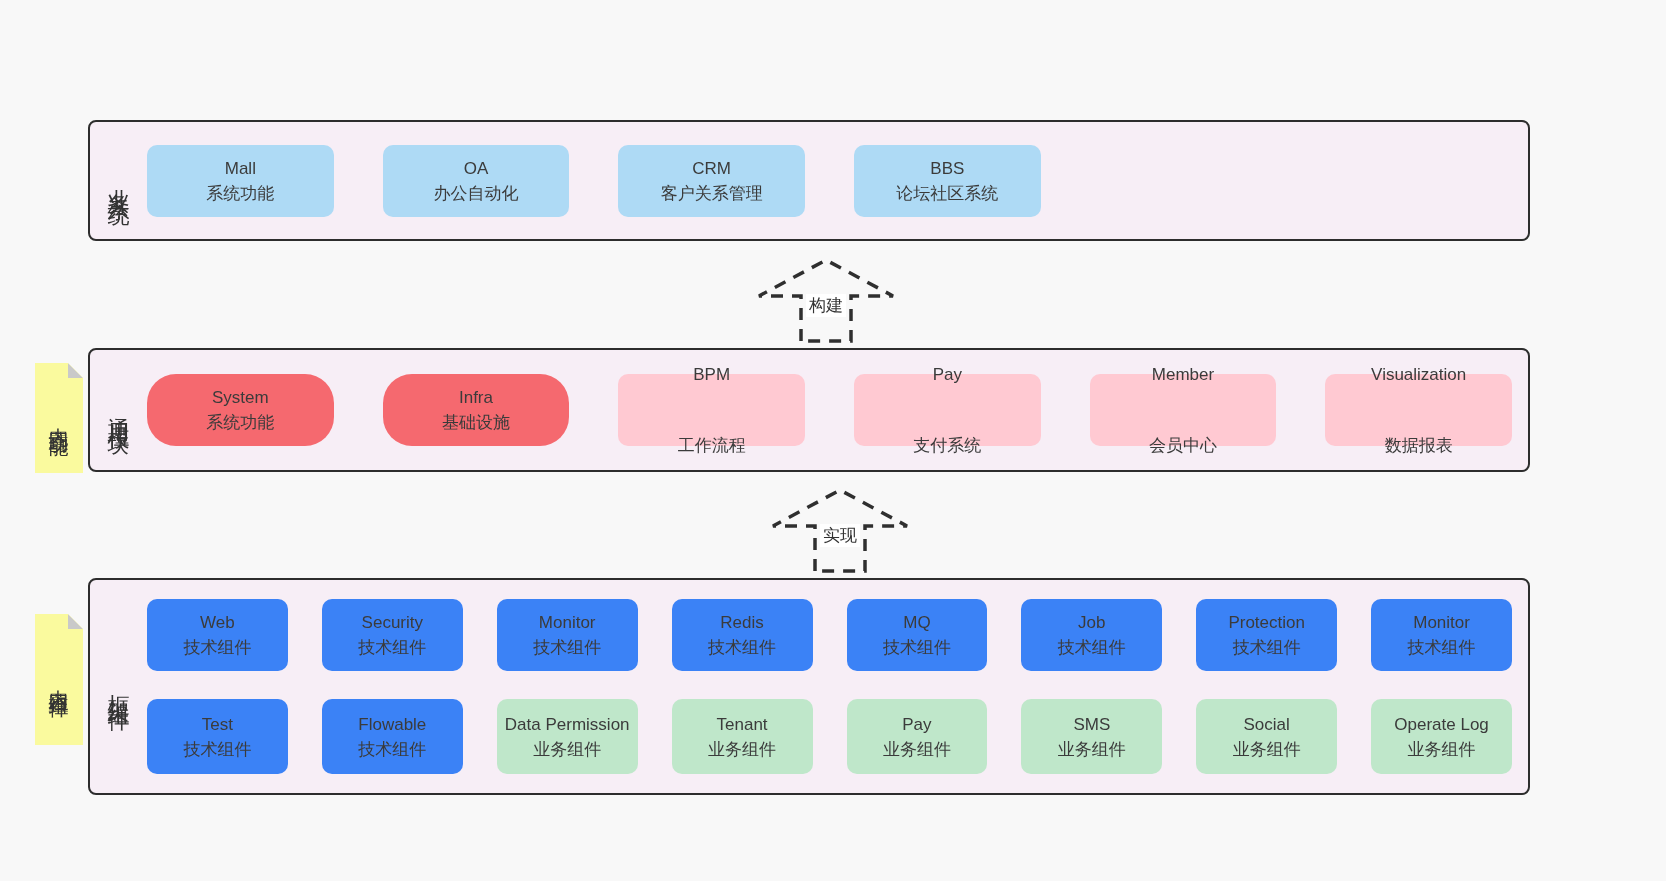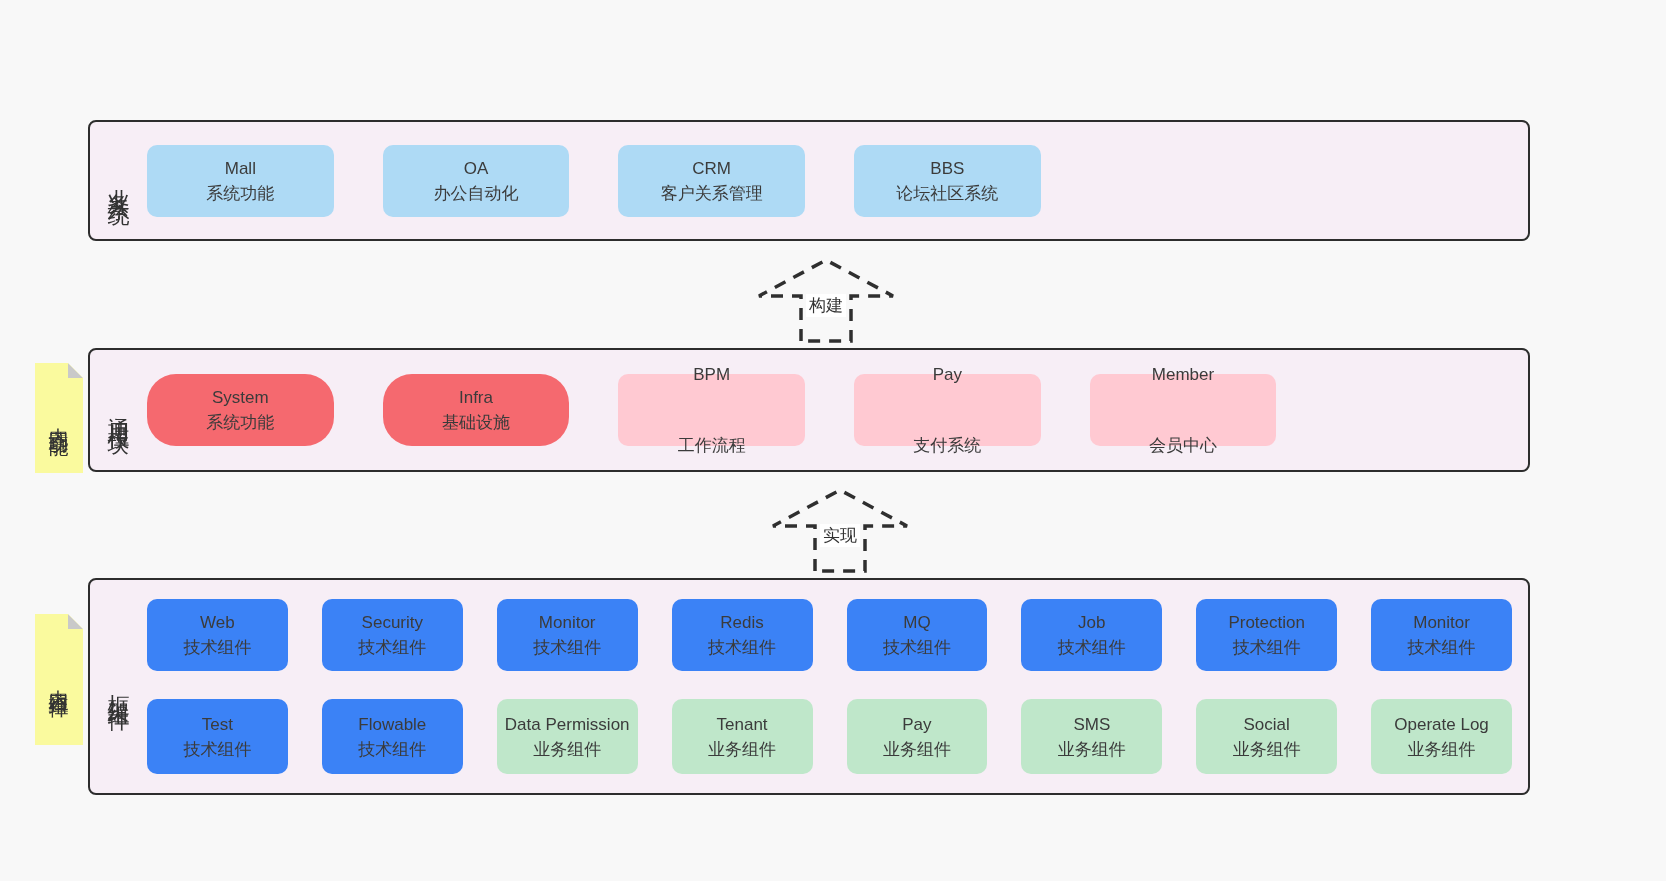--- a/index.html
+++ b/index.html
@@ -117,20 +117,24 @@
         <div>工作流程</div>
       </div>
       <div class="box pink h72">
         <div>Pay</div>
         <div>支付系统</div>
       </div>
       <div class="box pink h72">
         <div>Member</div>
         <div>会员中心</div>
       </div>
+      <div class="box pink h72">
+        <div>Visualization</div>
+        <div>数据报表</div>
+      </div>
     </div>
   </section>
 
   <div class="arrow" id="arrow-implement">
     <svg width="142" height="86" viewBox="0 0 142 86">
       <path d="M46 84 L46 39 L4 39 L71 3 L138 39 L96 39 L96 84 Z" fill="none" stroke="#2f2f2f" stroke-width="3.5" stroke-dasharray="12 9"></path>
     </svg>
     <span class="arrow-label">实现</span>
   </div>
 

